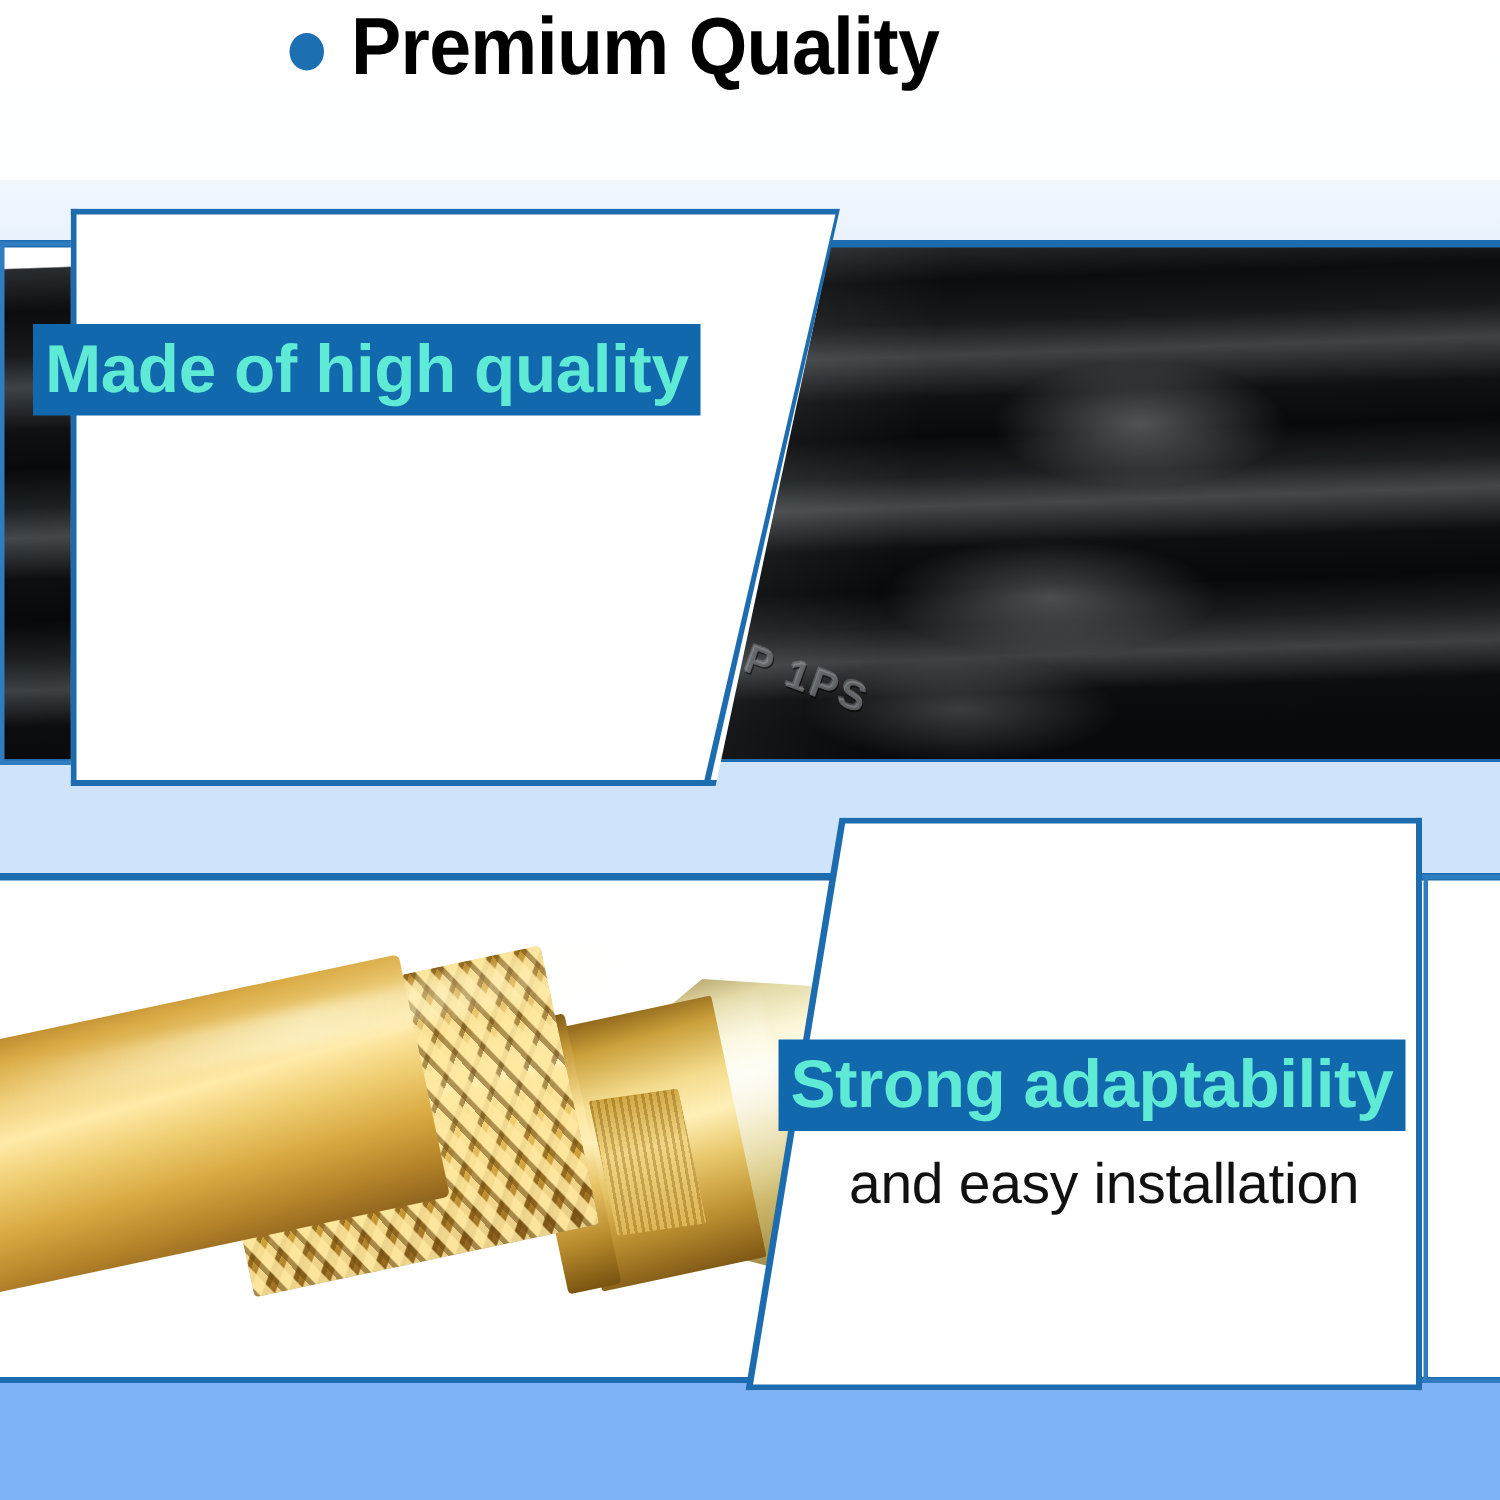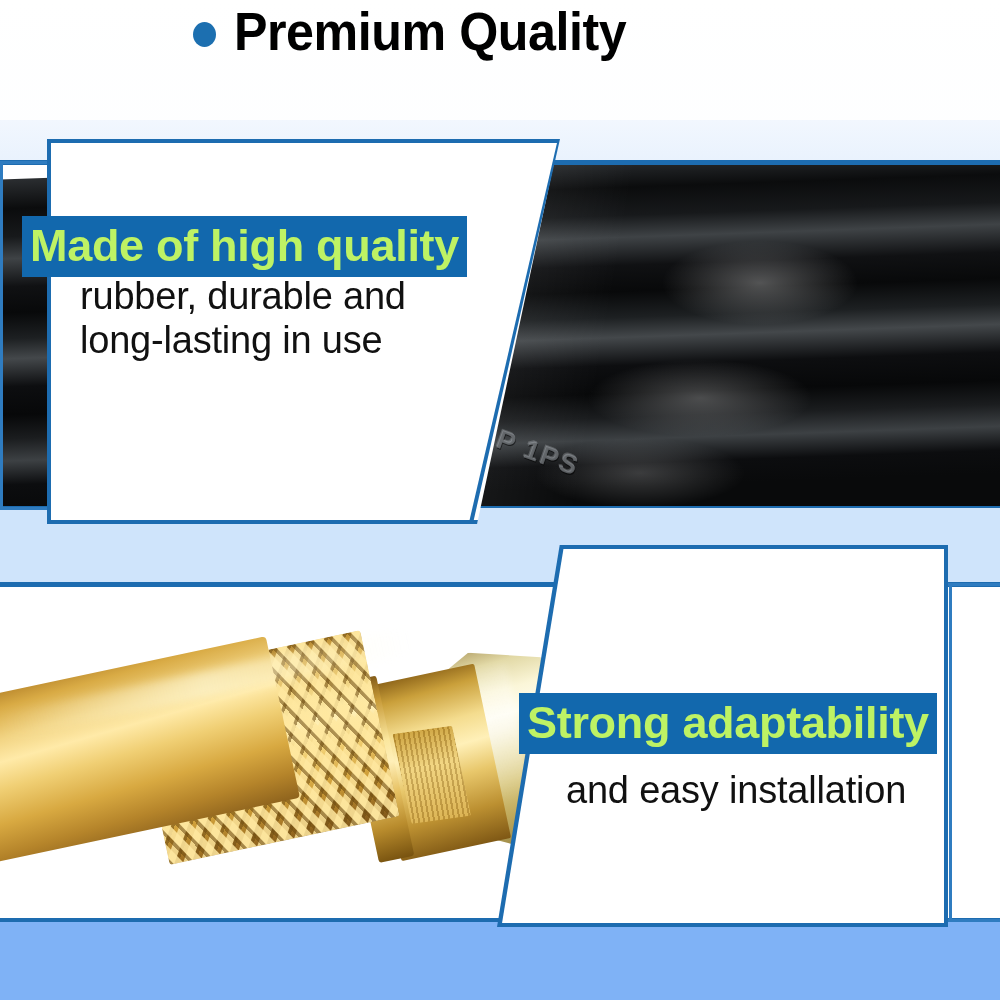--- a/index.html
+++ b/index.html
@@ -282,21 +282,21 @@
     height: 382px;
     background: #1d6cb0;
     clip-path: polygon(57% 0, 61% 0, 4% 100%, 0 100%);
     pointer-events: none;
   }
 
   
   .hl {
     position: absolute;
     background: #1268ad;
-    color: #bef264;
+    color: #5eead4;
     font-size: 45px;
     font-weight: 700;
     line-height: 1.0;
     padding: 7px 8px 9px 8px;
     white-space: nowrap;
     letter-spacing: -0.3px;
   }
   .hl-1 { left: 22px; top: 216px; }
   .hl-2 { left: 519px; top: 667px; margin-top: 26px; }
 
@@ -367,21 +367,19 @@
   <div class="frame-h" style="left:0; top:161px; width:52px;"></div>
   <div class="frame-h" style="left:0; top:507px; width:52px;"></div>
   <div class="frame-v" style="left:0; top:161px; height:349px;"></div>
   <div class="frame-h" style="left:948px; top:583px; width:52px;"></div>
   <div class="frame-h" style="left:948px; top:919px; width:52px;"></div>
   <div class="frame-v" style="left:949px; top:583px; height:339px;"></div>
 
   <div class="callout callout-1"></div>
   <div class="callout-1-slant"></div>
   <div class="hl hl-1">Made of high quality</div>
-  <div class="body-text body-1">rubber, durable and
-long-lasting in use</div>
 
   <div class="callout callout-2"></div>
   <div class="callout-2-slant"></div>
   <div class="hl hl-2">Strong adaptability</div>
   <div class="body-text body-2">and easy installation</div>
 
 </div>
 
 </body></html>

